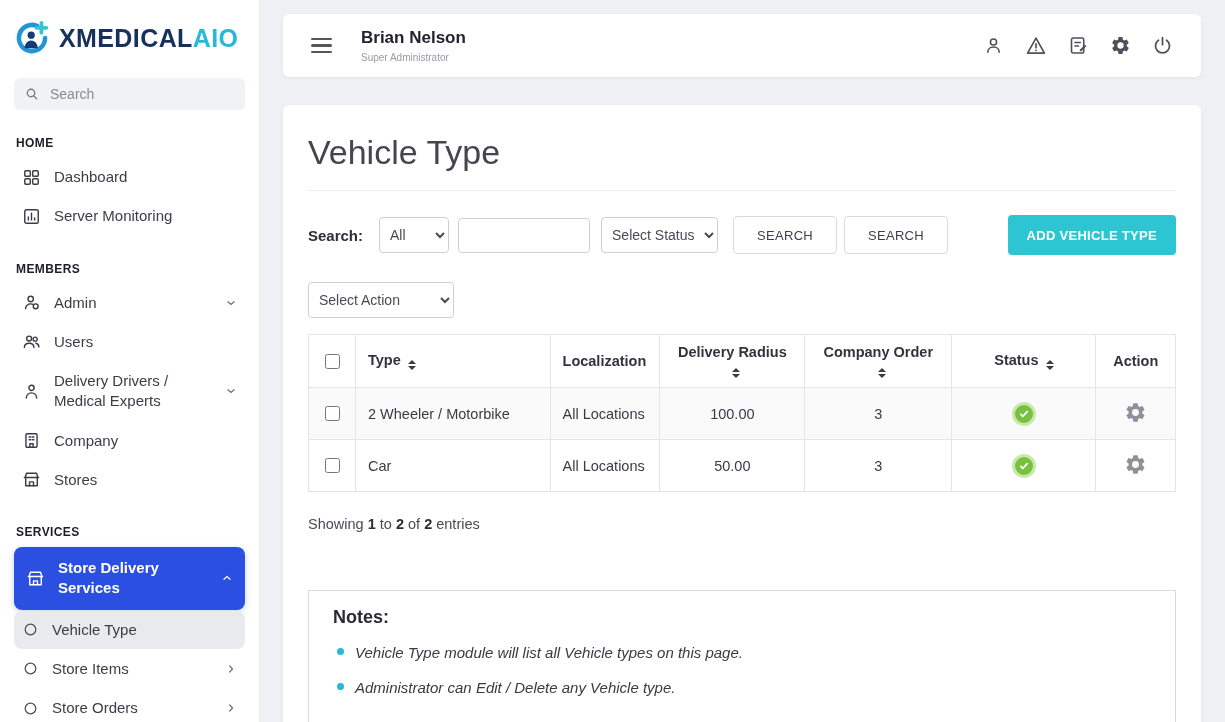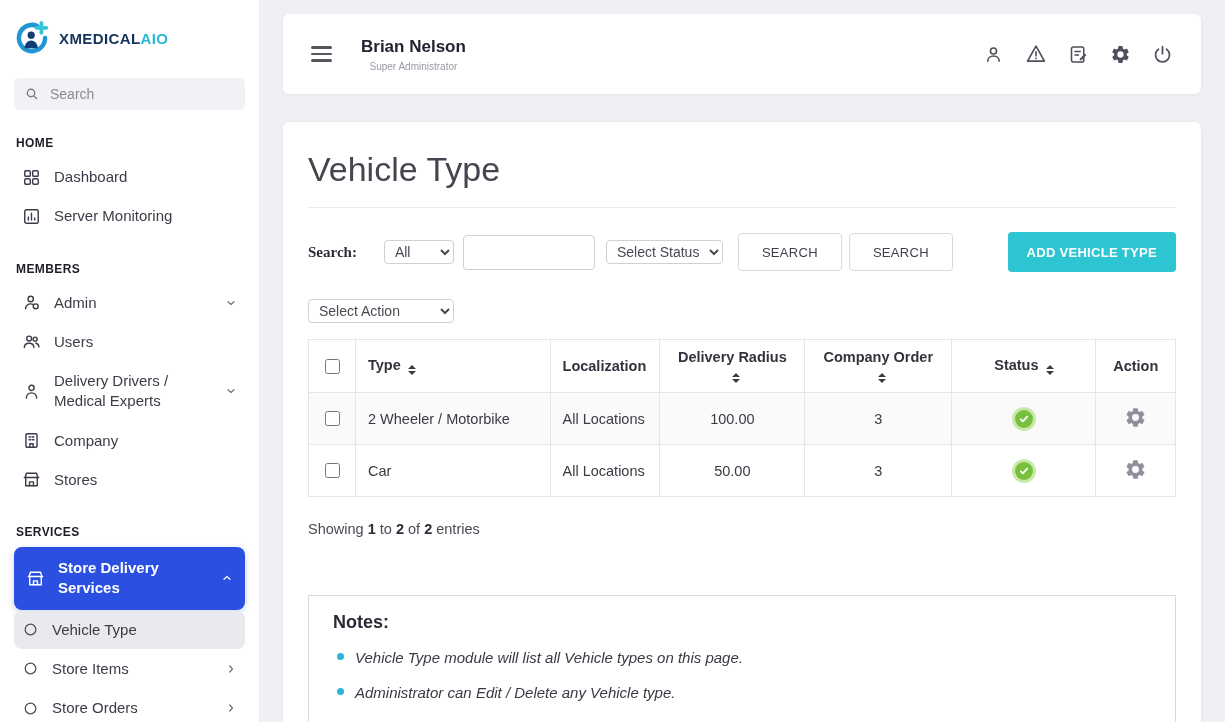--- a/index.html
+++ b/index.html
@@ -12,21 +12,21 @@
   }
   .app { display:flex; width:1225px; height:722px; }
 
   
   .sidebar {
     width:260px; flex-shrink:0; background:#fff;
     border-right:1px solid #ececef; padding:20px 14px 0 14px;
     overflow:hidden;
   }
   .logo-row { display:flex; align-items:center; gap:9px; cursor:pointer; }
-  .logo-text { font-size:15px; font-weight:800; letter-spacing:.4px; color:#16325c; }
+  .logo-text { font-size:25px; font-weight:800; letter-spacing:.4px; color:#16325c; }
   .logo-text .accent { color:#29b8d8; }
   .side-search {
     margin-top:22px; height:32px; background:#f1f2f5; border-radius:6px;
     display:flex; align-items:center; gap:8px; padding:0 10px;
   }
   .side-search input {
     border:none; background:transparent; outline:none; width:100%;
     font-size:14px; color:#55555f; font-family:inherit;
   }
   .side-search input::placeholder { color:#8a8a95; }
@@ -48,37 +48,37 @@
   .nav-item.active-blue .ico, .nav-item.active-blue .chev { color:#fff; }
   .nav-item.sub-active { background:#e9eaed; }
   .nav-label { line-height:1.35; }
 
   .ico svg, .chev svg { display:block; }
 
   
   .main { flex:1; padding:14px 24px 0 23px; overflow:hidden; }
   .card { background:#fff; border-radius:6px; box-shadow:0 1px 4px rgba(30,30,60,.05); }
 
-  .topbar { height:80px; display:flex; align-items:center; padding:0 26px;text-align:center; }
+  .topbar { height:63px; display:flex; align-items:center; padding:0 26px; }
   .burger { display:flex; flex-direction:column; gap:4px; cursor:pointer; padding:4px 2px; }
   .burger i { display:block; width:21px; height:2.4px; background:#55555e; border-radius:2px; }
   .user-block { margin-left:27px; }
   .user-name { font-size:17px; font-weight:700; color:#232330; }
   .user-role { font-size:10px; color:#9a9aa6; margin-top:4px; }
   .top-icons { margin-left:auto; display:flex; align-items:center; gap:17px; color:#4f4f5a; }
   .top-icons .tico { padding:2px; cursor:pointer; display:inline-flex; }
 
   .content { margin-top:28px; min-height:620px; padding:26px 25px 20px 25px; }
   .page-title { font-size:34px; font-weight:500; color:#45454f; margin:2px 0 18px 0; }
   .title-divider { border-bottom:1px solid #ececf1; margin:0 0 24px 0; }
 
   .filter-row { display:flex; align-items:center; }
-  .filter-label { font-size:15px; font-weight:700; color:#2e2e38; margin-right:27px;font-family:Liberation Serif, serif; }
+  .filter-label { font-size:15px; font-weight:700; color:#2e2e38; margin-right:16px; }
   select {
-    height:24px; border:1px solid #cfcfd6; border-radius:4px; background:#fff;
+    height:36px; border:1px solid #cfcfd6; border-radius:4px; background:#fff;
     font-size:14px; color:#4a4a55; padding:0 6px; font-family:inherit; outline:none;
   }
   .sel-all { width:70px; margin-right:9px; }
   .kw-input {
     width:132px; height:35px; border:1px solid #cfcfd6; border-radius:4px;
     margin-right:11px; padding:0 8px; font-size:14px; font-family:inherit; outline:none; color:#4a4a55;
   }
   .sel-status { width:117px; margin-right:8px; }
   .btn-outline {
     height:38px; padding:0 23px; background:#fff; border:1px solid #d9d9df; border-radius:4px;

